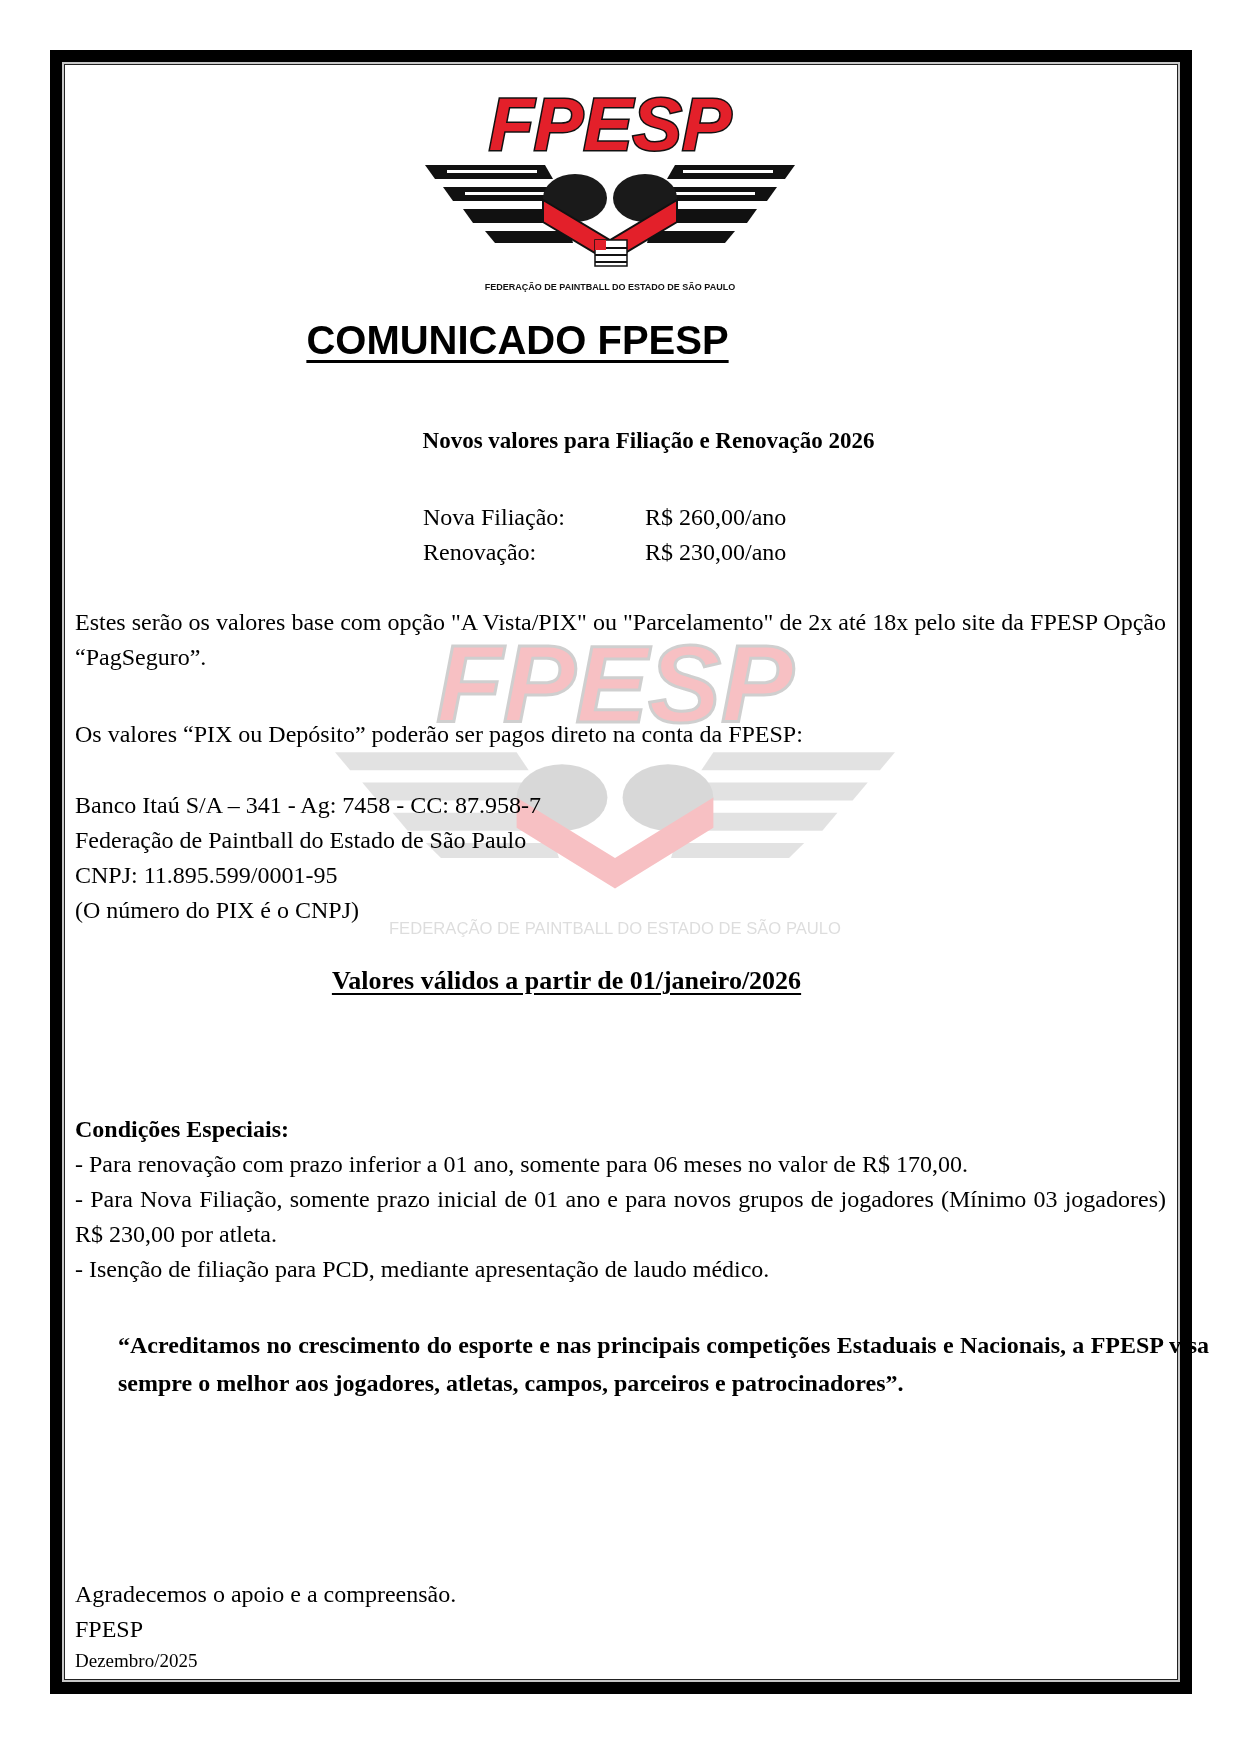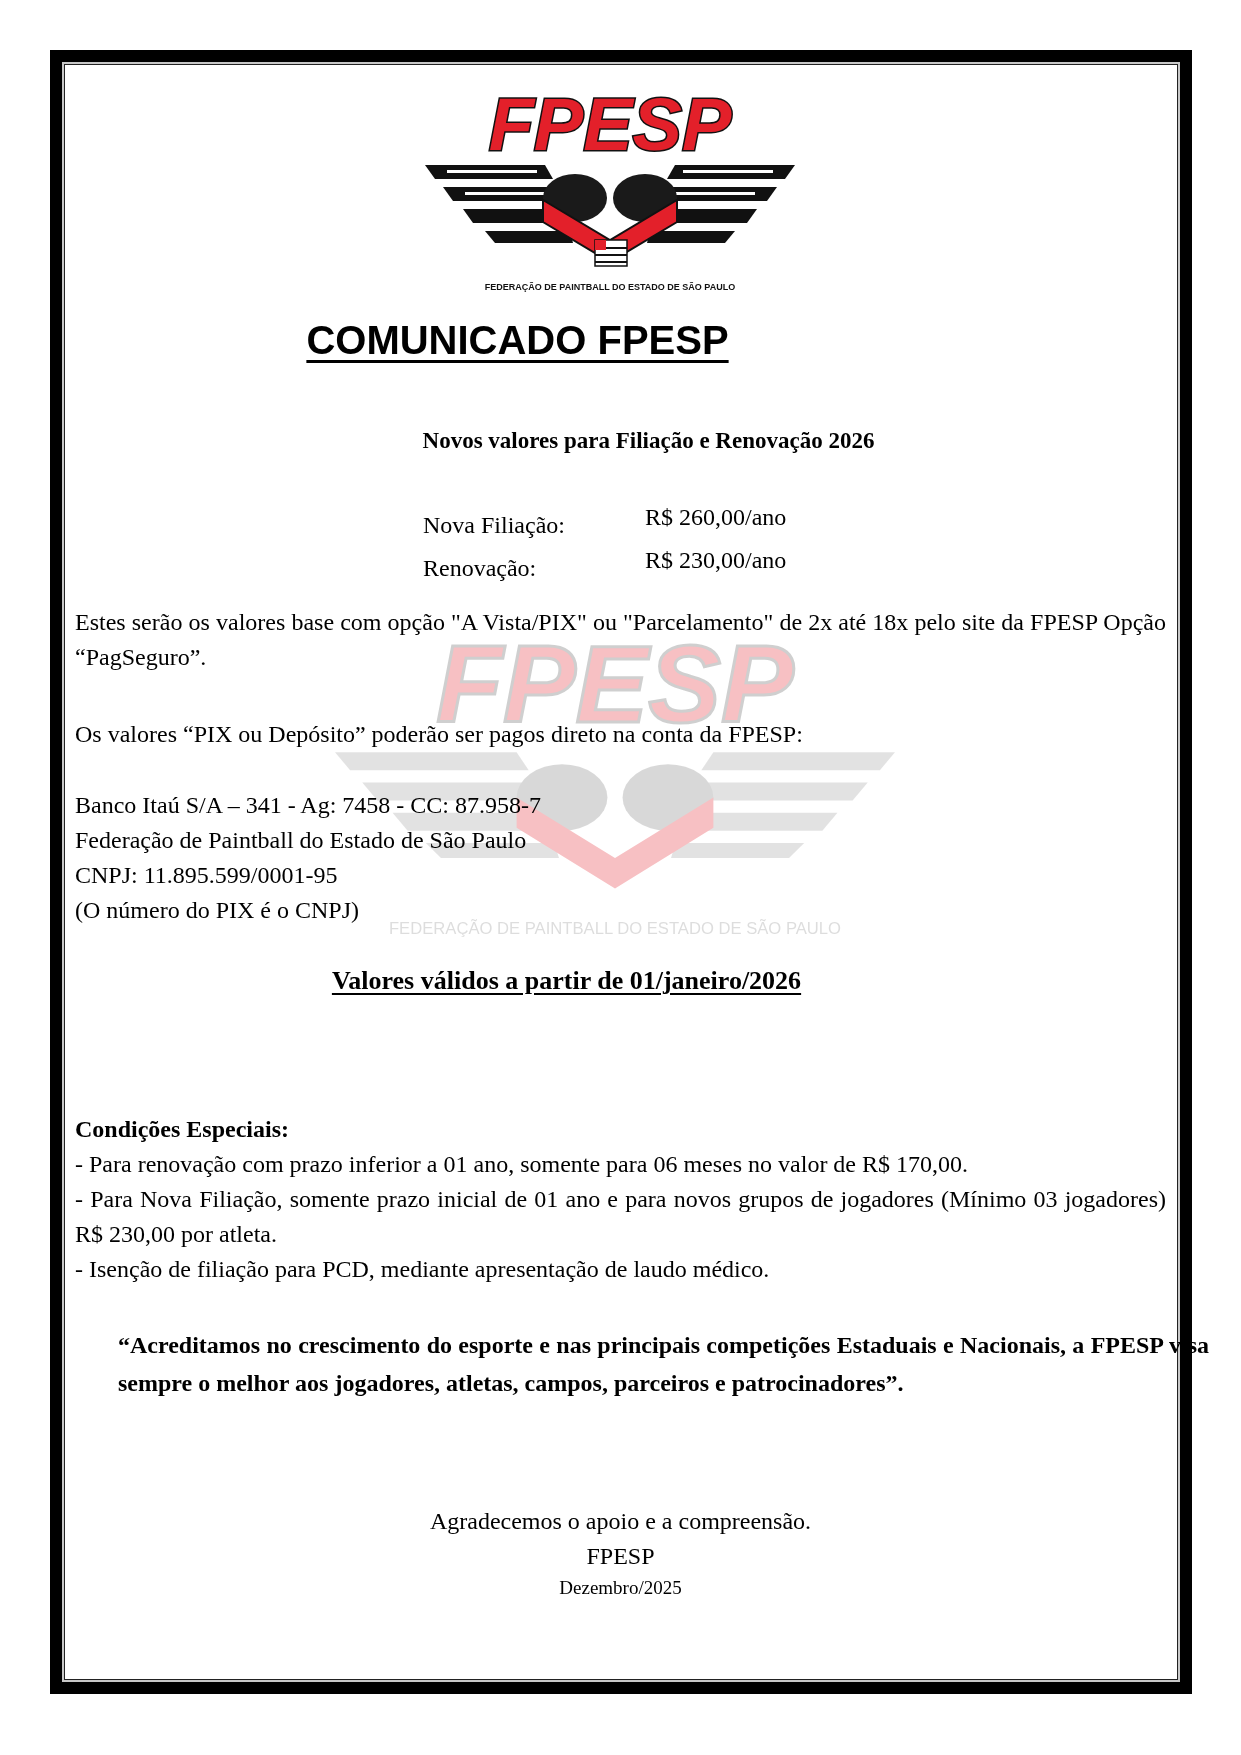--- a/index.html
+++ b/index.html
@@ -26,35 +26,35 @@
     letter-spacing: 0px;
   }
   .title span { text-decoration: underline; text-decoration-thickness: 3px; text-underline-offset: 6px; }
 
   .subtitle {
     position: absolute; left: 0; width: 1241px; top: 428px; text-align: center;
     font-weight: bold; font-size: 23px; margin-left: 28px;
   }
   .price-table { position: absolute; left: 423px; top: 500px; font-size: 24px; line-height: 35px; }
   .price-row { display: flex; }
-  .price-label { width: 222px; margin-top: 8px; }
+  .price-label { width: 222px; }
 
   .text { position: absolute; left: 75px; width: 1091px; font-size: 24px; line-height: 35px; text-align: justify; }
   .p1 { top: 605px; }
   .p2 { top: 717px; }
   .bank { top: 788px; text-align: left; }
   .valid {
     position: absolute; left: 0; width: 1133px; top: 966px; text-align: center;
     font-weight: bold; font-size: 26px;
   }
   .valid span { text-decoration: underline; text-decoration-thickness: 2px; text-underline-offset: 4px; }
   .cond { top: 1076px; }
   .cond .cond-title { font-weight: bold; margin-top: 36px; }
   .quote { top: 1326px; font-weight: bold; line-height: 38px; margin-left: 43px; }
-  .closing { top: 1504px; text-align: center; }
+  .closing { top: 1577px; text-align: left; }
   .closing .date { font-size: 19px; line-height: 28px; }
 </style>
 </head>
 <body>
 
 <div class="frame-outer"></div>
 <div class="frame-gap"></div>
 <div class="frame-inner"></div>
 
 <svg class="watermark" viewBox="0 0 370 210">

